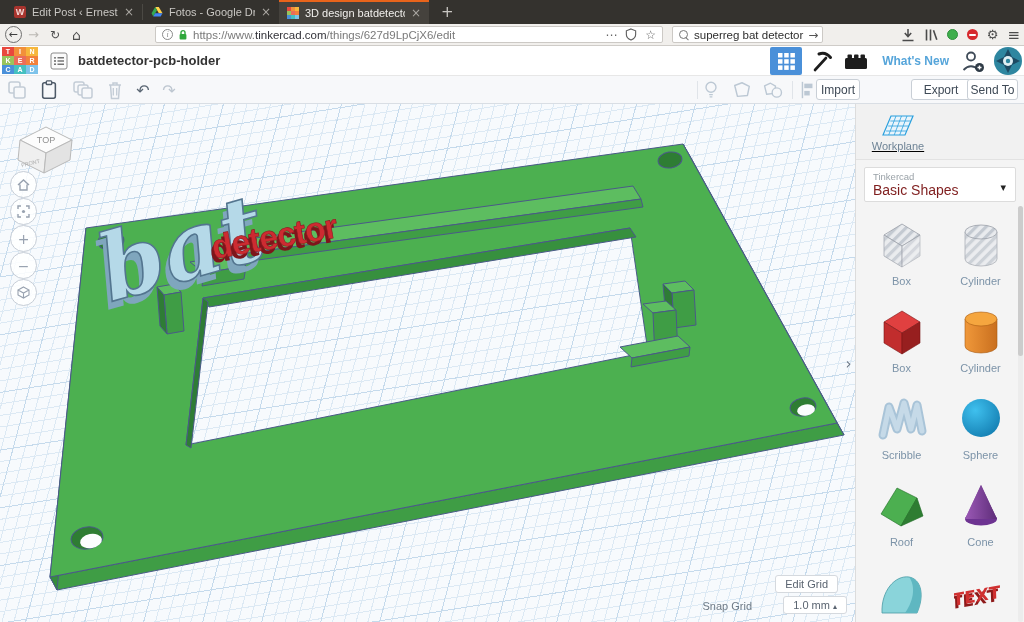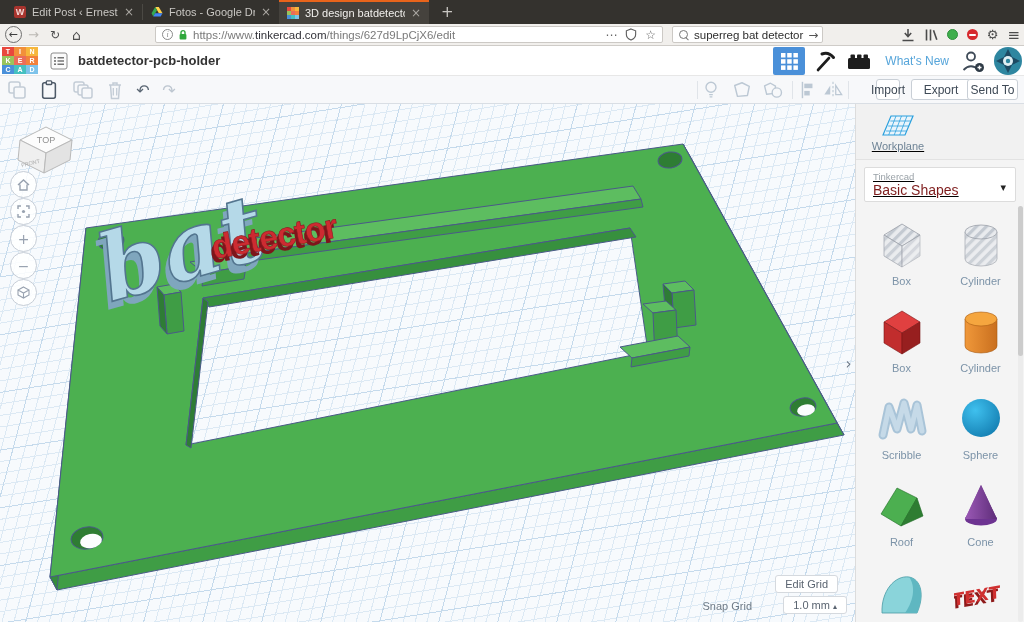--- a/index.html
+++ b/index.html
@@ -48,21 +48,21 @@
   .dot-green { background:#3fae4c; border:1px solid #2f8e3c; }
   .dot-red { background:#d6292e; position:relative; }
   .dot-red::after { content:""; position:absolute; left:2px; top:4.5px; width:7px; height:2px; background:#fff; border-radius:1px; }
 
   
   .tch { height:30px; background:#fff; border-bottom:1px solid #e7e7e7; position:relative; }
   .tclogo { position:absolute; left:2px; top:1px; display:grid; grid-template-columns:repeat(3,12px); grid-auto-rows:9px; gap:0; }
   .tclogo span { color:#fff; font-size:7px; font-weight:bold; text-align:center; line-height:9px; }
   .propsbtn { position:absolute; left:50px; top:6px; }
   .tcname { position:absolute; left:78px; top:0; line-height:30px; font-size:13px; font-weight:bold; color:#333; }
-  .hdr-right { position:absolute; right:0; top:0; height:30px; display:flex; align-items:center; }
+  .hdr-right { position:absolute; right:0; top:0; height:30px; display:flex; align-items:center;font-weight:bold; }
   .bluegrid { width:32px; height:28px; background:#4a90d9; border-radius:2px; display:flex; align-items:center; justify-content:center; margin-right:8px; }
   .hdr-ic { margin-right:9px; display:flex; align-items:center; }
   .whatsnew { font-size:12px; color:#56a5da; margin:0 12px 0 4px; }
   .avatar { width:28px; height:28px; margin-right:2px; }
 
   
   .etb { height:28px; background:#f7f8fa; border-bottom:1px solid #d9dee4; position:relative; }
   .etb .tico { position:absolute; top:4px; width:22px; height:20px; display:flex; align-items:center; justify-content:center; }
   .etb .sep { position:absolute; top:5px; width:1px; height:18px; background:#e0e4e9; }
   .ubtn { position:absolute; top:3px; height:21px; background:#fff; border:1px solid #c9cfd6; border-radius:3px; font-size:12px; color:#3f4a56; display:flex; align-items:center; justify-content:center; }
@@ -88,21 +88,21 @@
   .gc-btn { background:#fff; border:1px solid #d5d9de; border-radius:3px; padding:2px 9px; }
   .editgrid { right:17px; top:471px; }
   .snaplabel { right:103px; top:496px; color:#6e7a86; }
   .snapval { right:8px; top:492px; }
 
   
   .panel { position:absolute; left:855px; top:0; width:169px; height:518px; background:#f4f4f4; border-left:1px solid #dcdcdc; }
   .starters { height:56px; background:#f1f1f1; border-bottom:1px solid #e2e2e2; display:flex;text-decoration:underline; }
   .starter { width:50%; display:flex; flex-direction:column; align-items:center; justify-content:center; gap:2px; }
   .starter .lbl { font-size:11px; color:#6f8496; }
-  .libselect { margin:7px 8px; background:#fff; border:1px solid #dcdcdc; border-radius:2px; padding:3px 8px; position:relative;text-decoration:underline; }
+  .libselect { margin:7px 8px; background:#fff; border:1px solid #dcdcdc; border-radius:2px; padding:3px 8px; position:relative; }
   .libselect .small { font-size:9.5px; color:#9aa2a8; }
   .libselect .val { font-size:14px; color:#7f1d1d; }
   .libselect .caret { position:absolute; right:9px; top:13px; font-size:11px; color:#222; }
   .shapes { display:grid; grid-template-columns:1fr 1fr; padding:2px 4px 0 6px; }
   .shape { height:87px; display:flex; flex-direction:column; align-items:center; justify-content:flex-start; padding-top:6px; }
   .shape .lbl { font-size:11px; color:#7c93a8; margin-top:2px; }
   .pscroll { position:absolute; right:1px; top:102px; bottom:0; width:5px; background:#ececec; border-radius:3px; }
   .pthumb { position:absolute; right:0; top:0; width:5px; height:150px; background:#cccccc; border-radius:3px; }
 </style>
 </head>
@@ -298,21 +298,21 @@
     <path d="M5,2 V20" stroke="#bcc8d4" stroke-width="1.6"></path>
     <rect x="7" y="4" width="9" height="5" fill="#bcc8d4"></rect>
     <rect x="7" y="12" width="6" height="5" fill="#bcc8d4"></rect>
   </svg>
   <svg class="tico" style="left:822px" width="24" height="22" viewBox="0 0 24 22">
     <path d="M12,2 V20" stroke="#bcc8d4" stroke-width="1.2" stroke-dasharray="2.5 2"></path>
     <path d="M9,6 L9,16 L2.5,16 Z" fill="#bcc8d4"></path>
     <path d="M15,6 L15,16 L21.5,16 Z" fill="none" stroke="#bcc8d4" stroke-width="1.4"></path>
   </svg>
   <div class="sep" style="left:848px"></div>
-  <div class="ubtn" style="left:876px; width:24px">Import</div>
+  <div class="ubtn" style="left:816px; width:44px">Import</div>
   <div class="ubtn" style="left:911px; width:60px">Export</div>
   <div class="ubtn" style="left:967px; width:51px">Send To</div>
 </div>
 
 <div class="main">
 
   <div class="canvas">
     <div class="grid"></div>
 
     <svg class="modelsvg" width="855" height="518" viewBox="0 0 855 518">

